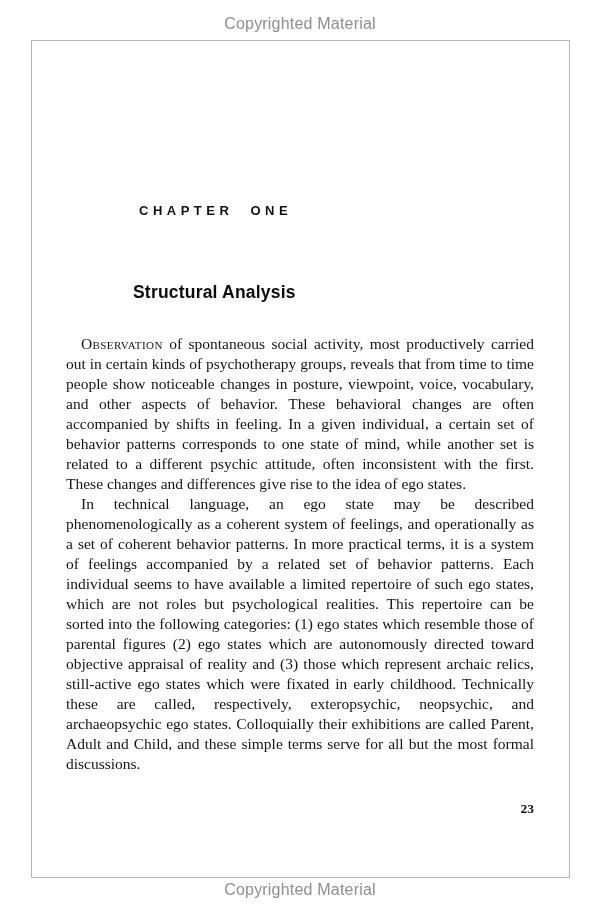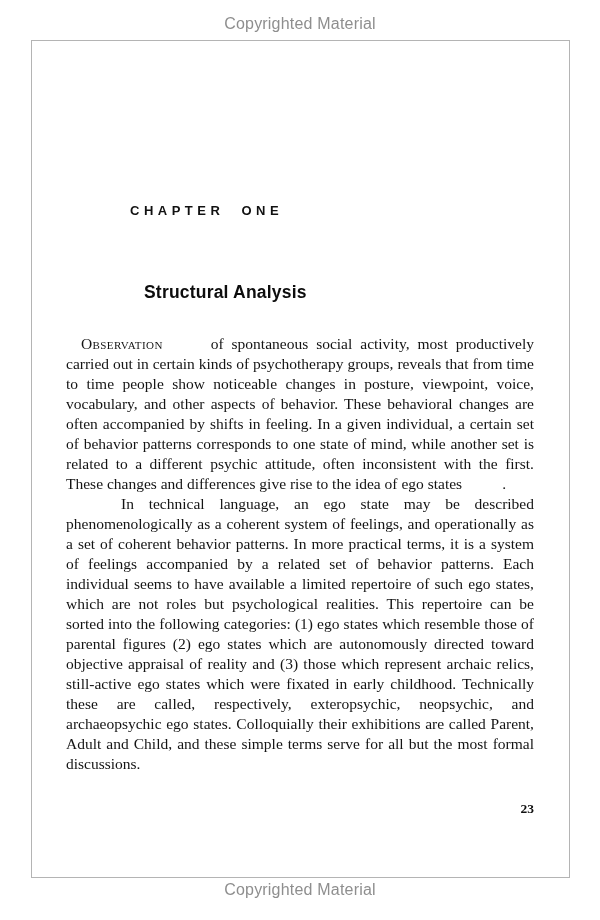--- a/index.html
+++ b/index.html
@@ -31,32 +31,32 @@
     position: absolute;
     left: 31px;
     top: 40px;
     width: 537px;
     height: 836px;
     border: 1px solid #b4b4b4;
     background: #ffffff;
   }
   .chapter-label {
     position: absolute;
-    left: 98px;
+    left: 107px;
     top: 162px;
     font-family: "Liberation Sans", sans-serif;
     font-weight: bold;
     font-size: 13px;
     letter-spacing: 4.5px;
     word-spacing: 9px;
     color: #111111;
   }
   .section-title {
     position: absolute;
-    left: 112px;
+    left: 101px;
     top: 241px;
     margin: 0;
     font-family: "Liberation Sans", sans-serif;
     font-weight: bold;
     font-size: 17.5px;
     letter-spacing: 0.2px;
     color: #0d0d0d;
   }
   .body-text {
     position: absolute;
@@ -66,21 +66,21 @@
     font-family: "Liberation Serif", serif;
     font-size: 15.5px;
     line-height: 20px;
     color: #141414;
     text-align: justify;
   }
   .body-text p {
     margin: 0;
     text-indent: 15px;
   }
-  .seg-normal { font-style: normal; margin-left: 40px; }
+  .seg-normal { font-style: normal; }
   .seg-italic { }
   .seg-smallcaps { font-variant: small-caps; letter-spacing: 0.4px; }
   .page-number {
     position: absolute;
     top: 760px;
     right: 35px;
     font-family: "Liberation Serif", serif;
     font-weight: bold;
     font-size: 13.5px;
     color: #111111;

